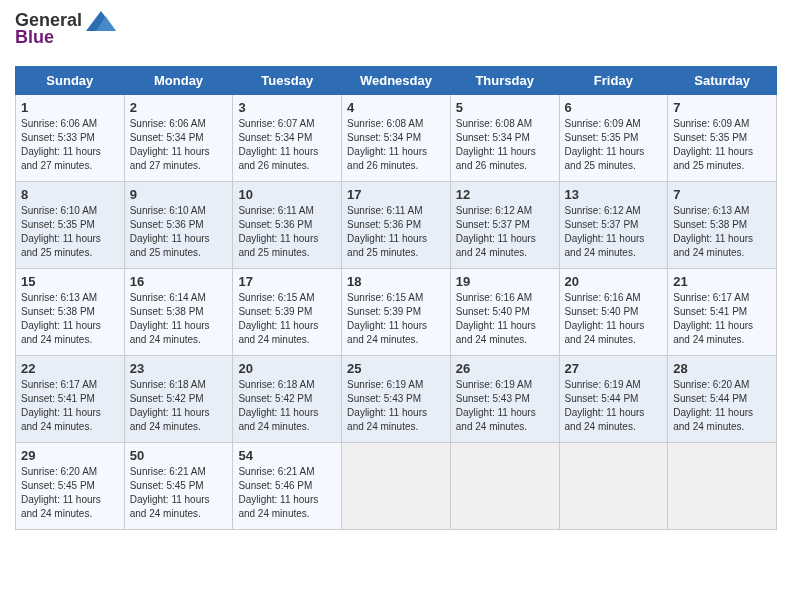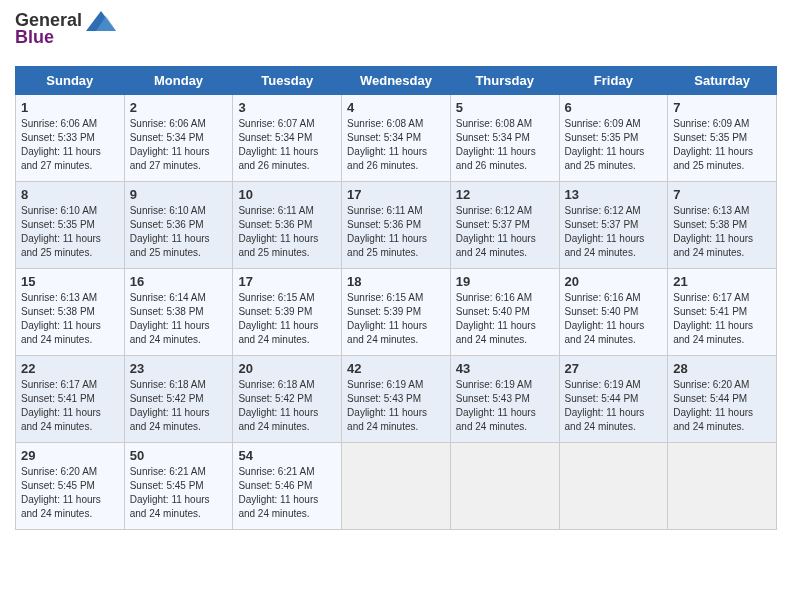--- a/index.html
+++ b/index.html
@@ -218,25 +218,25 @@
         </td>
         <td>
           <span class="day-num">23</span>
           <div class="day-info">Sunrise: 6:18 AM<br>Sunset: 5:42 PM<br>Daylight: 11 hours and 24 minutes.</div>
         </td>
         <td>
           <span class="day-num">20</span>
           <div class="day-info">Sunrise: 6:18 AM<br>Sunset: 5:42 PM<br>Daylight: 11 hours and 24 minutes.</div>
         </td>
         <td>
-          <span class="day-num">42</span>
+          <span class="day-num">25</span>
           <div class="day-info">Sunrise: 6:19 AM<br>Sunset: 5:43 PM<br>Daylight: 11 hours and 24 minutes.</div>
         </td>
         <td>
-          <span class="day-num">43</span>
+          <span class="day-num">26</span>
           <div class="day-info">Sunrise: 6:19 AM<br>Sunset: 5:43 PM<br>Daylight: 11 hours and 24 minutes.</div>
         </td>
         <td>
           <span class="day-num">27</span>
           <div class="day-info">Sunrise: 6:19 AM<br>Sunset: 5:44 PM<br>Daylight: 11 hours and 24 minutes.</div>
         </td>
         <td>
           <span class="day-num">28</span>
           <div class="day-info">Sunrise: 6:20 AM<br>Sunset: 5:44 PM<br>Daylight: 11 hours and 24 minutes.</div>
         </td>

